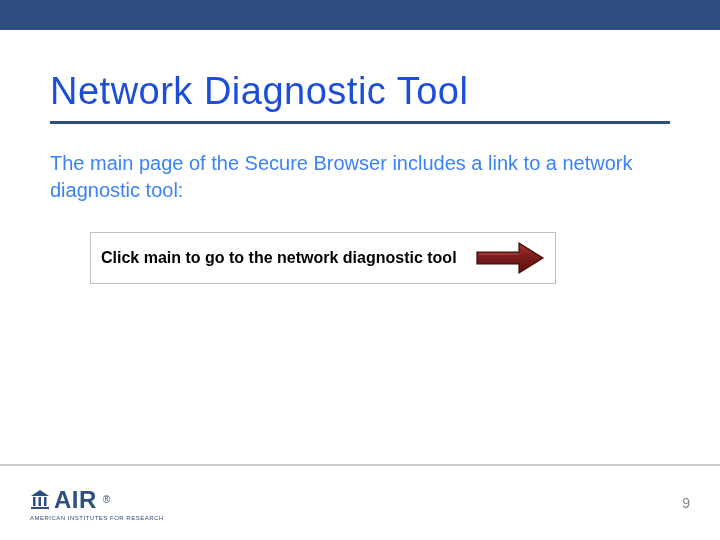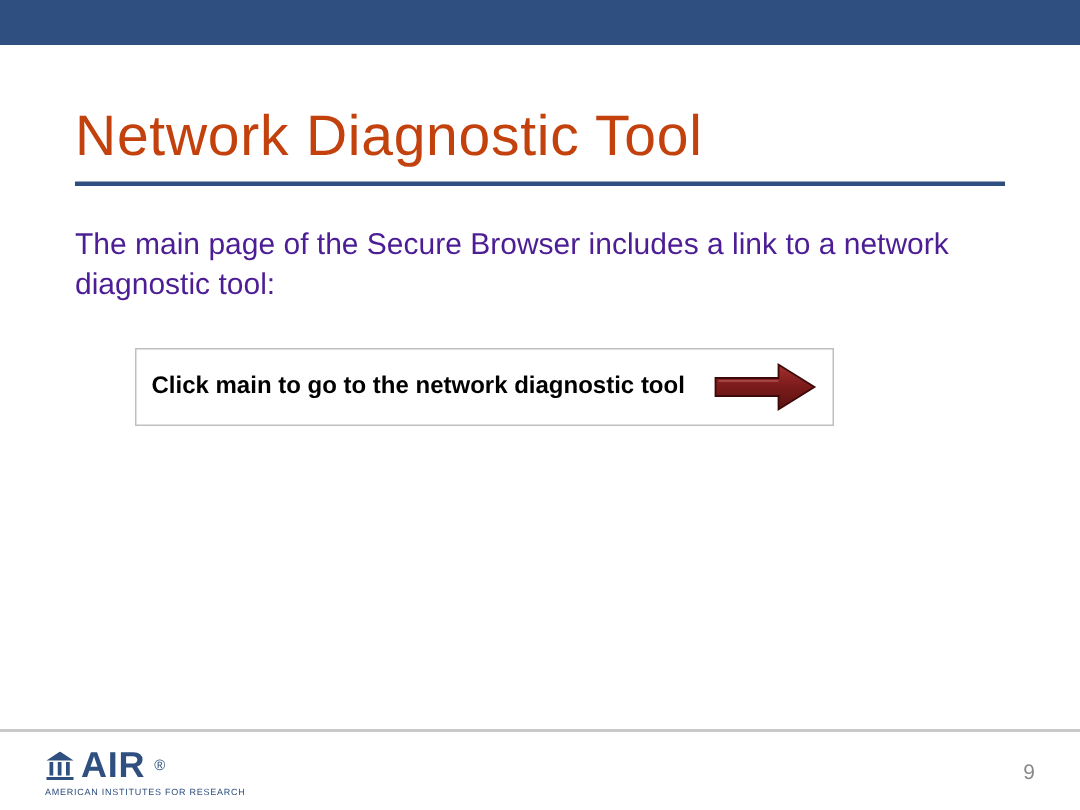--- a/index.html
+++ b/index.html
@@ -8,38 +8,38 @@
     width: 720px; height: 540px; position: relative; background: #fff;
     display: flex; flex-direction: column;
   }
   .top-bar {
     height: 30px; background: #2e4f7f; width: 100%;
   }
   .content {
     flex: 1; padding: 40px 50px 0 50px;
   }
   .title {
-    font-size: 38px; color: #c2410c; font-weight: 400;
+    font-size: 38px; color: #1d4ed8; font-weight: 400;
     border-bottom: 3px solid #2e4f7f; padding-bottom: 8px; margin-bottom: 26px;
     letter-spacing: 0.5px;
   }
   .body-text {
-    font-size: 20px; color: #4c1d95; line-height: 1.35; margin-bottom: 28px;
+    font-size: 20px; color: #3b82f6; line-height: 1.35; margin-bottom: 28px;
   }
   .diag-box {
     border: 1px solid #bfbfbf; background: #fff; display: inline-flex;
     align-items: center; padding: 8px 10px; gap: 18px;
     margin-left: 40px;
   }
   .diag-text {
     font-size: 16px; font-weight: bold; color: #000;
   }
   .arrow-icon svg { display: block; }
   .footer {
-    height: 54px; border-top: 2px solid #c9c9c9;
+    height: 76px; border-top: 2px solid #c9c9c9;
     display: flex; align-items: center; justify-content: space-between;
     padding: 0 30px;
   }
   .logo {
     display: flex; flex-direction: column; color: #2e4f7f;
   }
   .logo-row { display: flex; align-items: center; gap: 4px; }
   .logo-mark {
     width: 20px; height: 20px; display: inline-flex; align-items: center; justify-content: center;
   }

